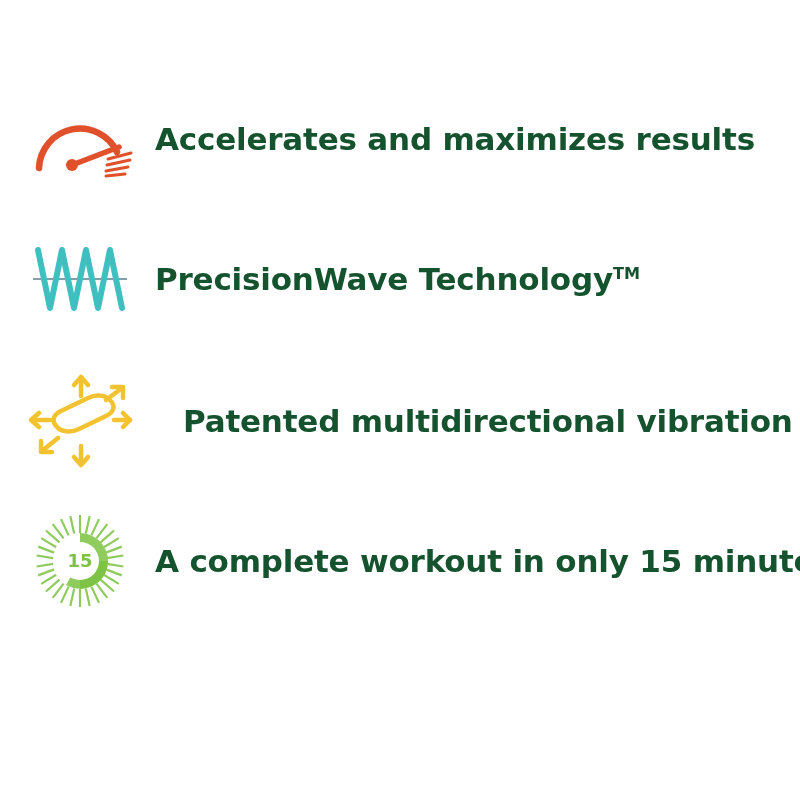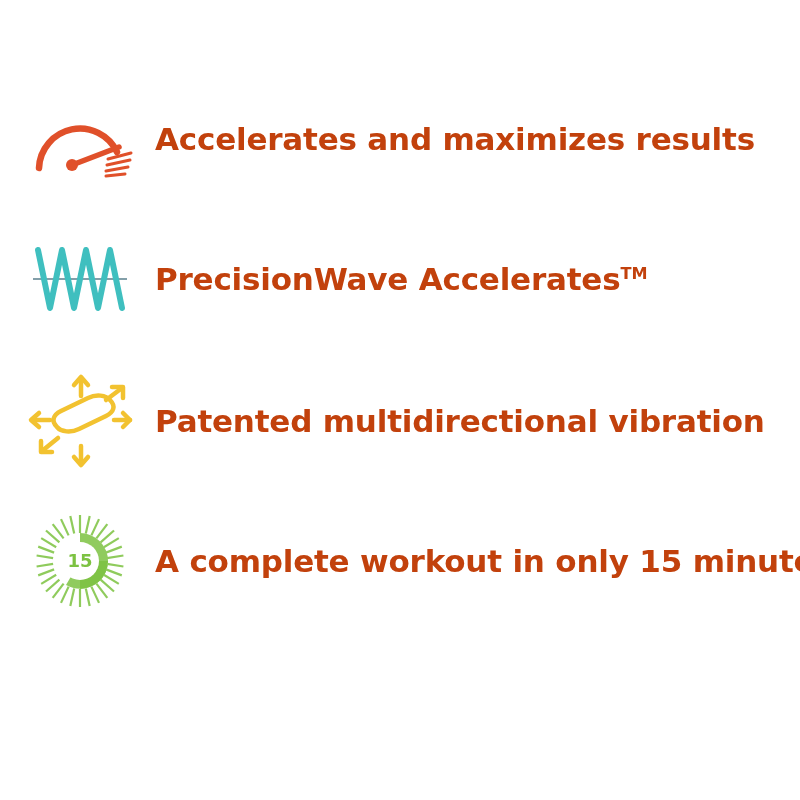--- a/index.html
+++ b/index.html
@@ -44,35 +44,35 @@
 
   .icon-cell svg {
     display: block;
   }
 
   .feature-label {
     font-family: "DejaVu Sans", "Liberation Sans", sans-serif;
     font-size: 31px;
     font-weight: 600;
     letter-spacing: -0.2px;
-    color: #c2410c;
+    color: #14532d;
     line-height: 1.1;
     white-space: nowrap;
   }
 
   .feature-label .tm {
     font-size: 0.52em;
     vertical-align: super;
     letter-spacing: 0;
   }
 
   
   .row-1 { margin-top: 0px; }
   .row-2 { margin-top: 2px; }
-  .row-3 { margin-top: 4px; }
+  .row-3 { margin-top: 4px; gap: 28px; }
   .row-4 { margin-top: 2px; }
   .row-5 { margin-top: 2px; }
 </style>
 </head>
 <body>
 
 <div class="feature-list">
 
   <div class="feature-row row-1">
     <div class="icon-cell">
@@ -95,21 +95,21 @@
 
   <div class="feature-row row-2">
     <div class="icon-cell">
       <svg width="100" height="70" viewBox="0 0 100 70" aria-hidden="true">
 
         <line x1="3" y1="35" x2="97" y2="35" stroke="#5A7F8C" stroke-width="1.6"></line>
 
         <path d="M8 6 L20 64 L32 6 L44 64 L56 6 L68 64 L80 6 L92 64" fill="none" stroke="#3FBFBF" stroke-width="6" stroke-linecap="round" stroke-linejoin="round"></path>
       </svg>
     </div>
-    <div class="feature-label"><span>PrecisionWave Accelerates</span><span class="tm">TM</span></div>
+    <div class="feature-label"><span>PrecisionWave Technology</span><span class="tm">TM</span></div>
   </div>
 
   <div class="feature-row row-3">
     <div class="icon-cell">
       <svg width="108" height="102" viewBox="0 0 108 102" aria-hidden="true">
         <g stroke="#F2C230" fill="none" stroke-width="4.5" stroke-linecap="round" stroke-linejoin="round">
 
           <path d="M31 57 C25 51 27 45 35 41 L62 28 C70 24 80 25 84 30
                    C90 36 88 42 80 46 L53 59 C45 63 35 62 31 57 Z"></path>
 

